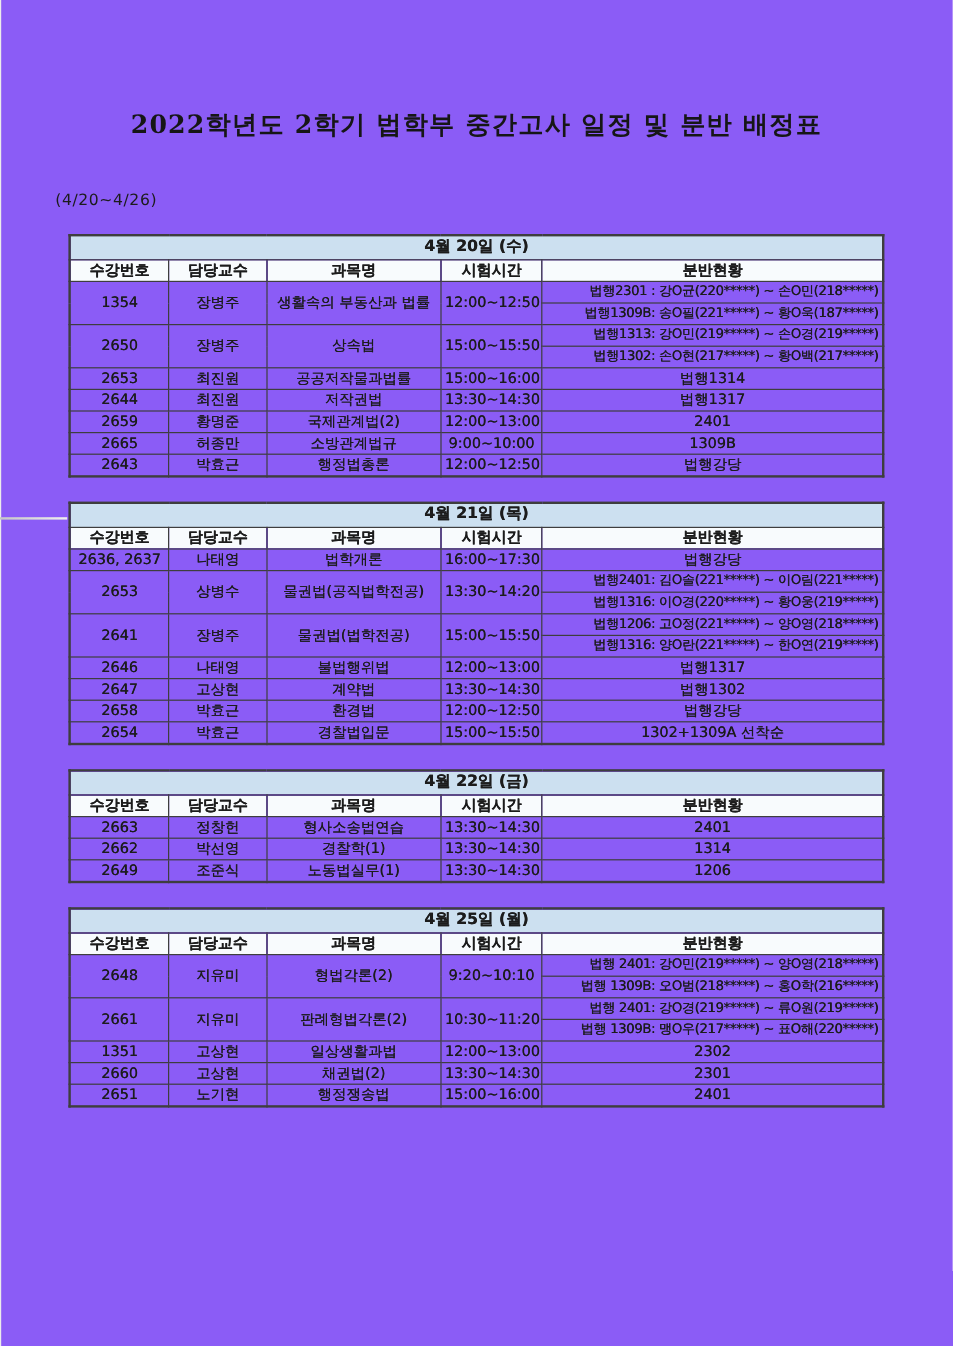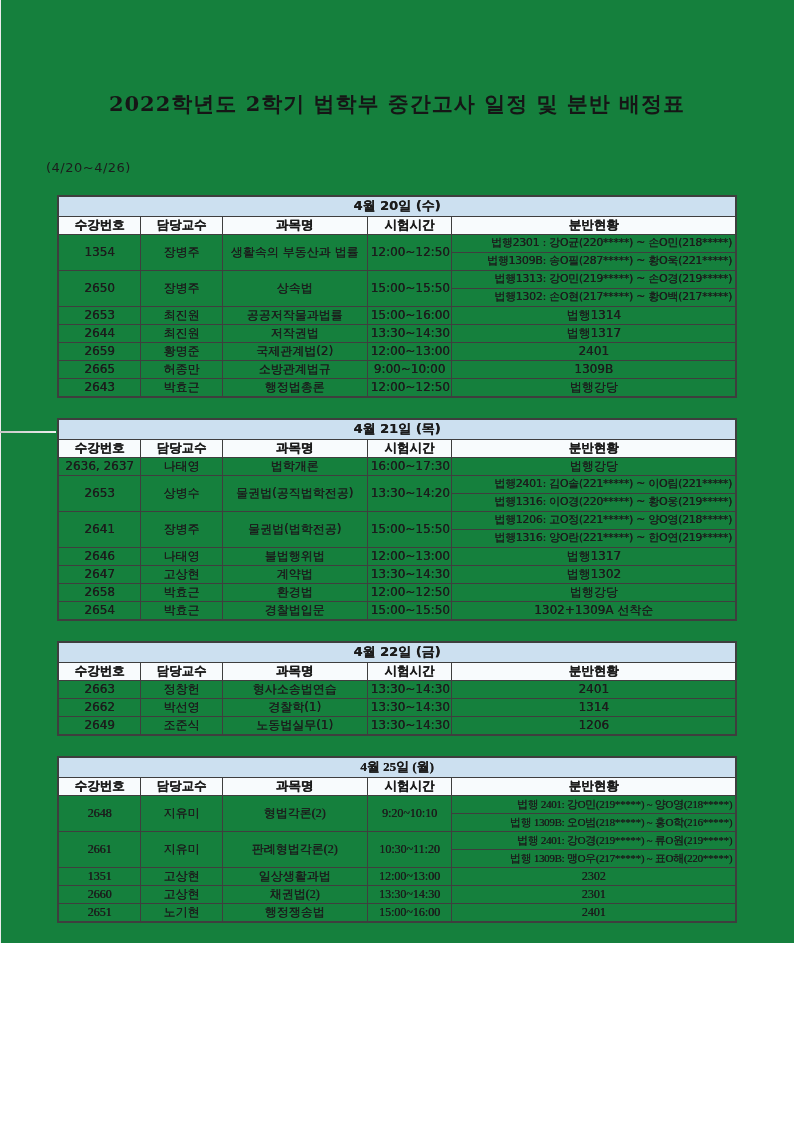--- a/index.html
+++ b/index.html
@@ -3,23 +3,23 @@
 <meta charset="utf-8">
 <style>
   :root{
     --band:#cce0f0;
     --border:#3e3e3e;
     --ink:#1c1c1c;
   }
   html,body{margin:0;padding:0;background:#ffffff;}
   .page{
     position:relative;
-    width:794px;height:943px;
+    width:794px;height:1122px;
     margin:0 auto;
-    background:#15803d;
+    background:#8b5cf6;
     overflow:hidden;
     font-family:"DejaVu Sans", sans-serif;
     color:var(--ink);
   }
   .page-title{
     margin:0;
     padding-top:90px;
     text-align:center;
     font-family:"DejaVu Serif", serif;
     font-size:21px;
@@ -36,21 +36,21 @@
   table.sched{
     width:100%;
     border-collapse:collapse;
     table-layout:fixed;
     border:2px solid var(--border);
     margin-top:20px;
   }
   .t1{margin-top:16px;}
   .t2{margin-top:33px;}
   .t3{margin-top:36px;}
-  .t4{margin-top:41px;font-family:Liberation Serif, serif;}
+  .t4{margin-top:41px;}
   .sched td,.sched th{
     border:1px solid var(--border);
     font-size:12px;
     line-height:1.15;
     height:17px;
     padding:0 3px;
     text-align:center;
     vertical-align:middle;
     font-weight:400;
     text-shadow:0.3px 0 0 currentColor;
@@ -124,21 +124,21 @@
           <th>분반현황</th>
         </tr>
         <tr>
           <td rowspan="2">1354</td>
           <td rowspan="2">장병주</td>
           <td rowspan="2">생활속의 부동산과 법률</td>
           <td rowspan="2">12:00~12:50</td>
           <td class="assign">법행2301 : 강O균(220*****) ~ 손O민(218*****)</td>
         </tr>
         <tr>
-          <td class="assign">법행1309B: 송O필(287*****) ~ 황O욱(221*****)</td>
+          <td class="assign">법행1309B: 송O필(221*****) ~ 황O욱(187*****)</td>
         </tr>
         <tr>
           <td rowspan="2">2650</td>
           <td rowspan="2">장병주</td>
           <td rowspan="2">상속법</td>
           <td rowspan="2">15:00~15:50</td>
           <td class="assign">법행1313: 강O민(219*****) ~ 손O경(219*****)</td>
         </tr>
         <tr>
           <td class="assign">법행1302: 손O현(217*****) ~ 황O백(217*****)</td>

